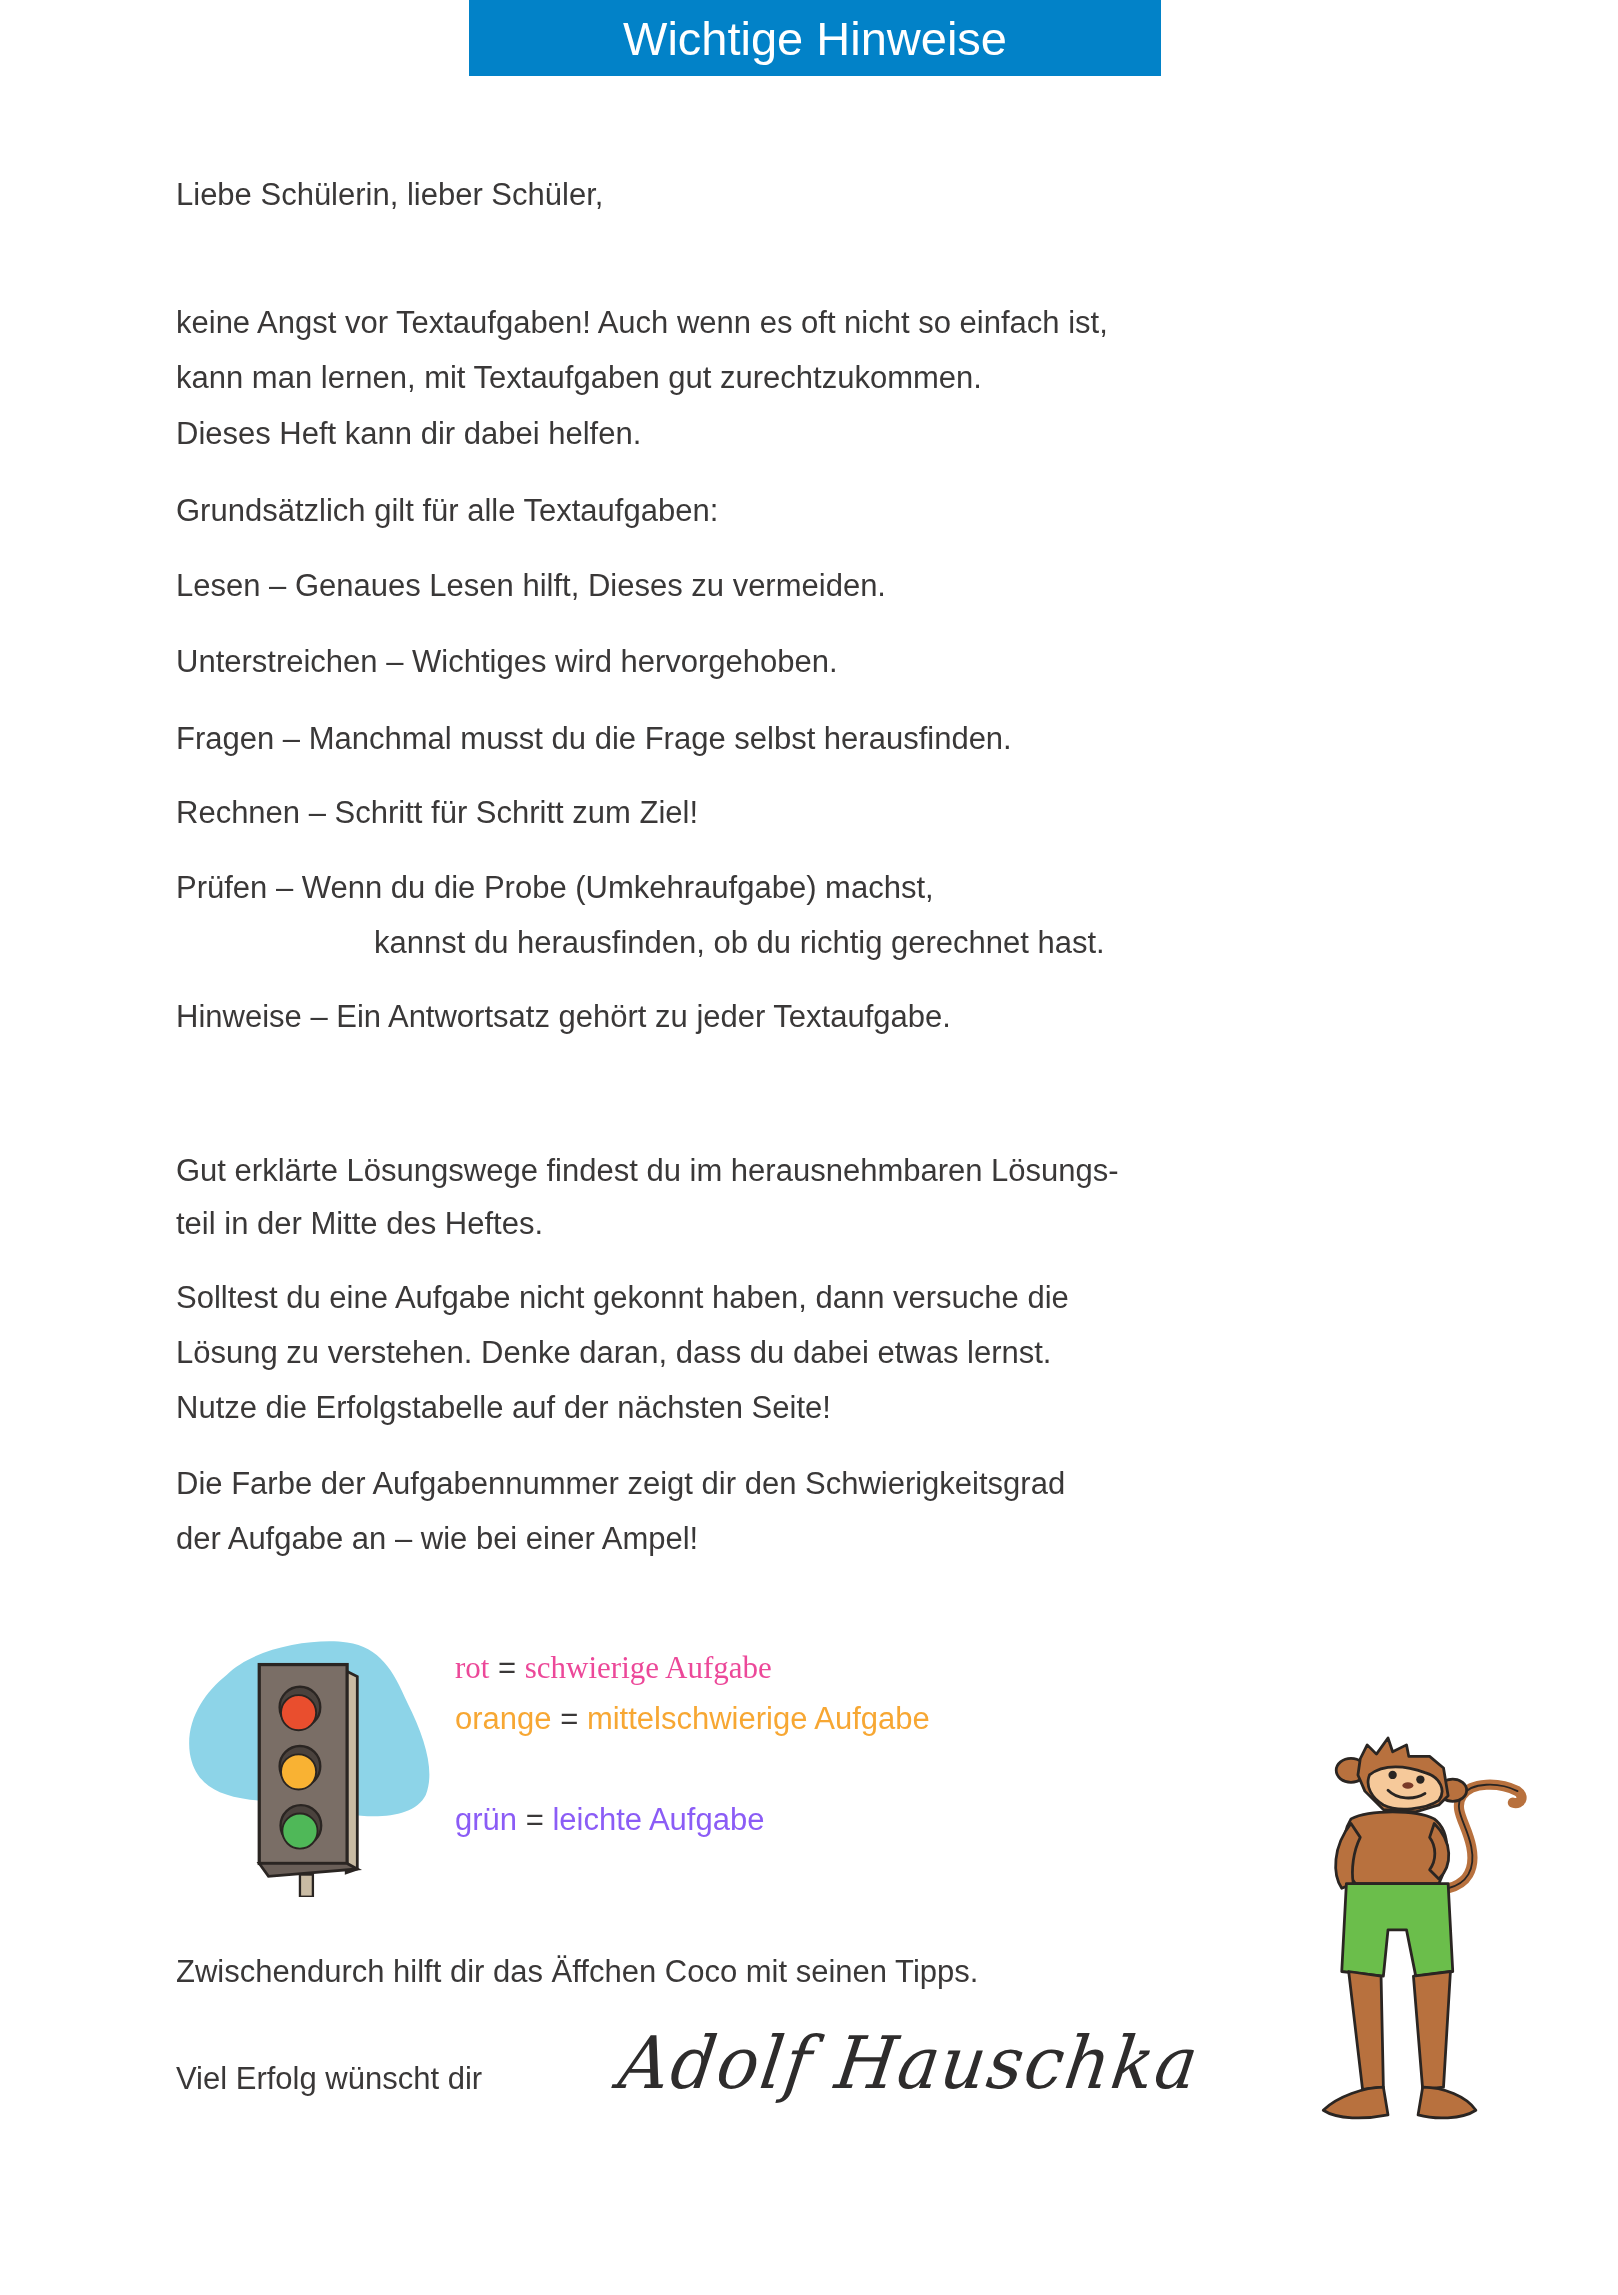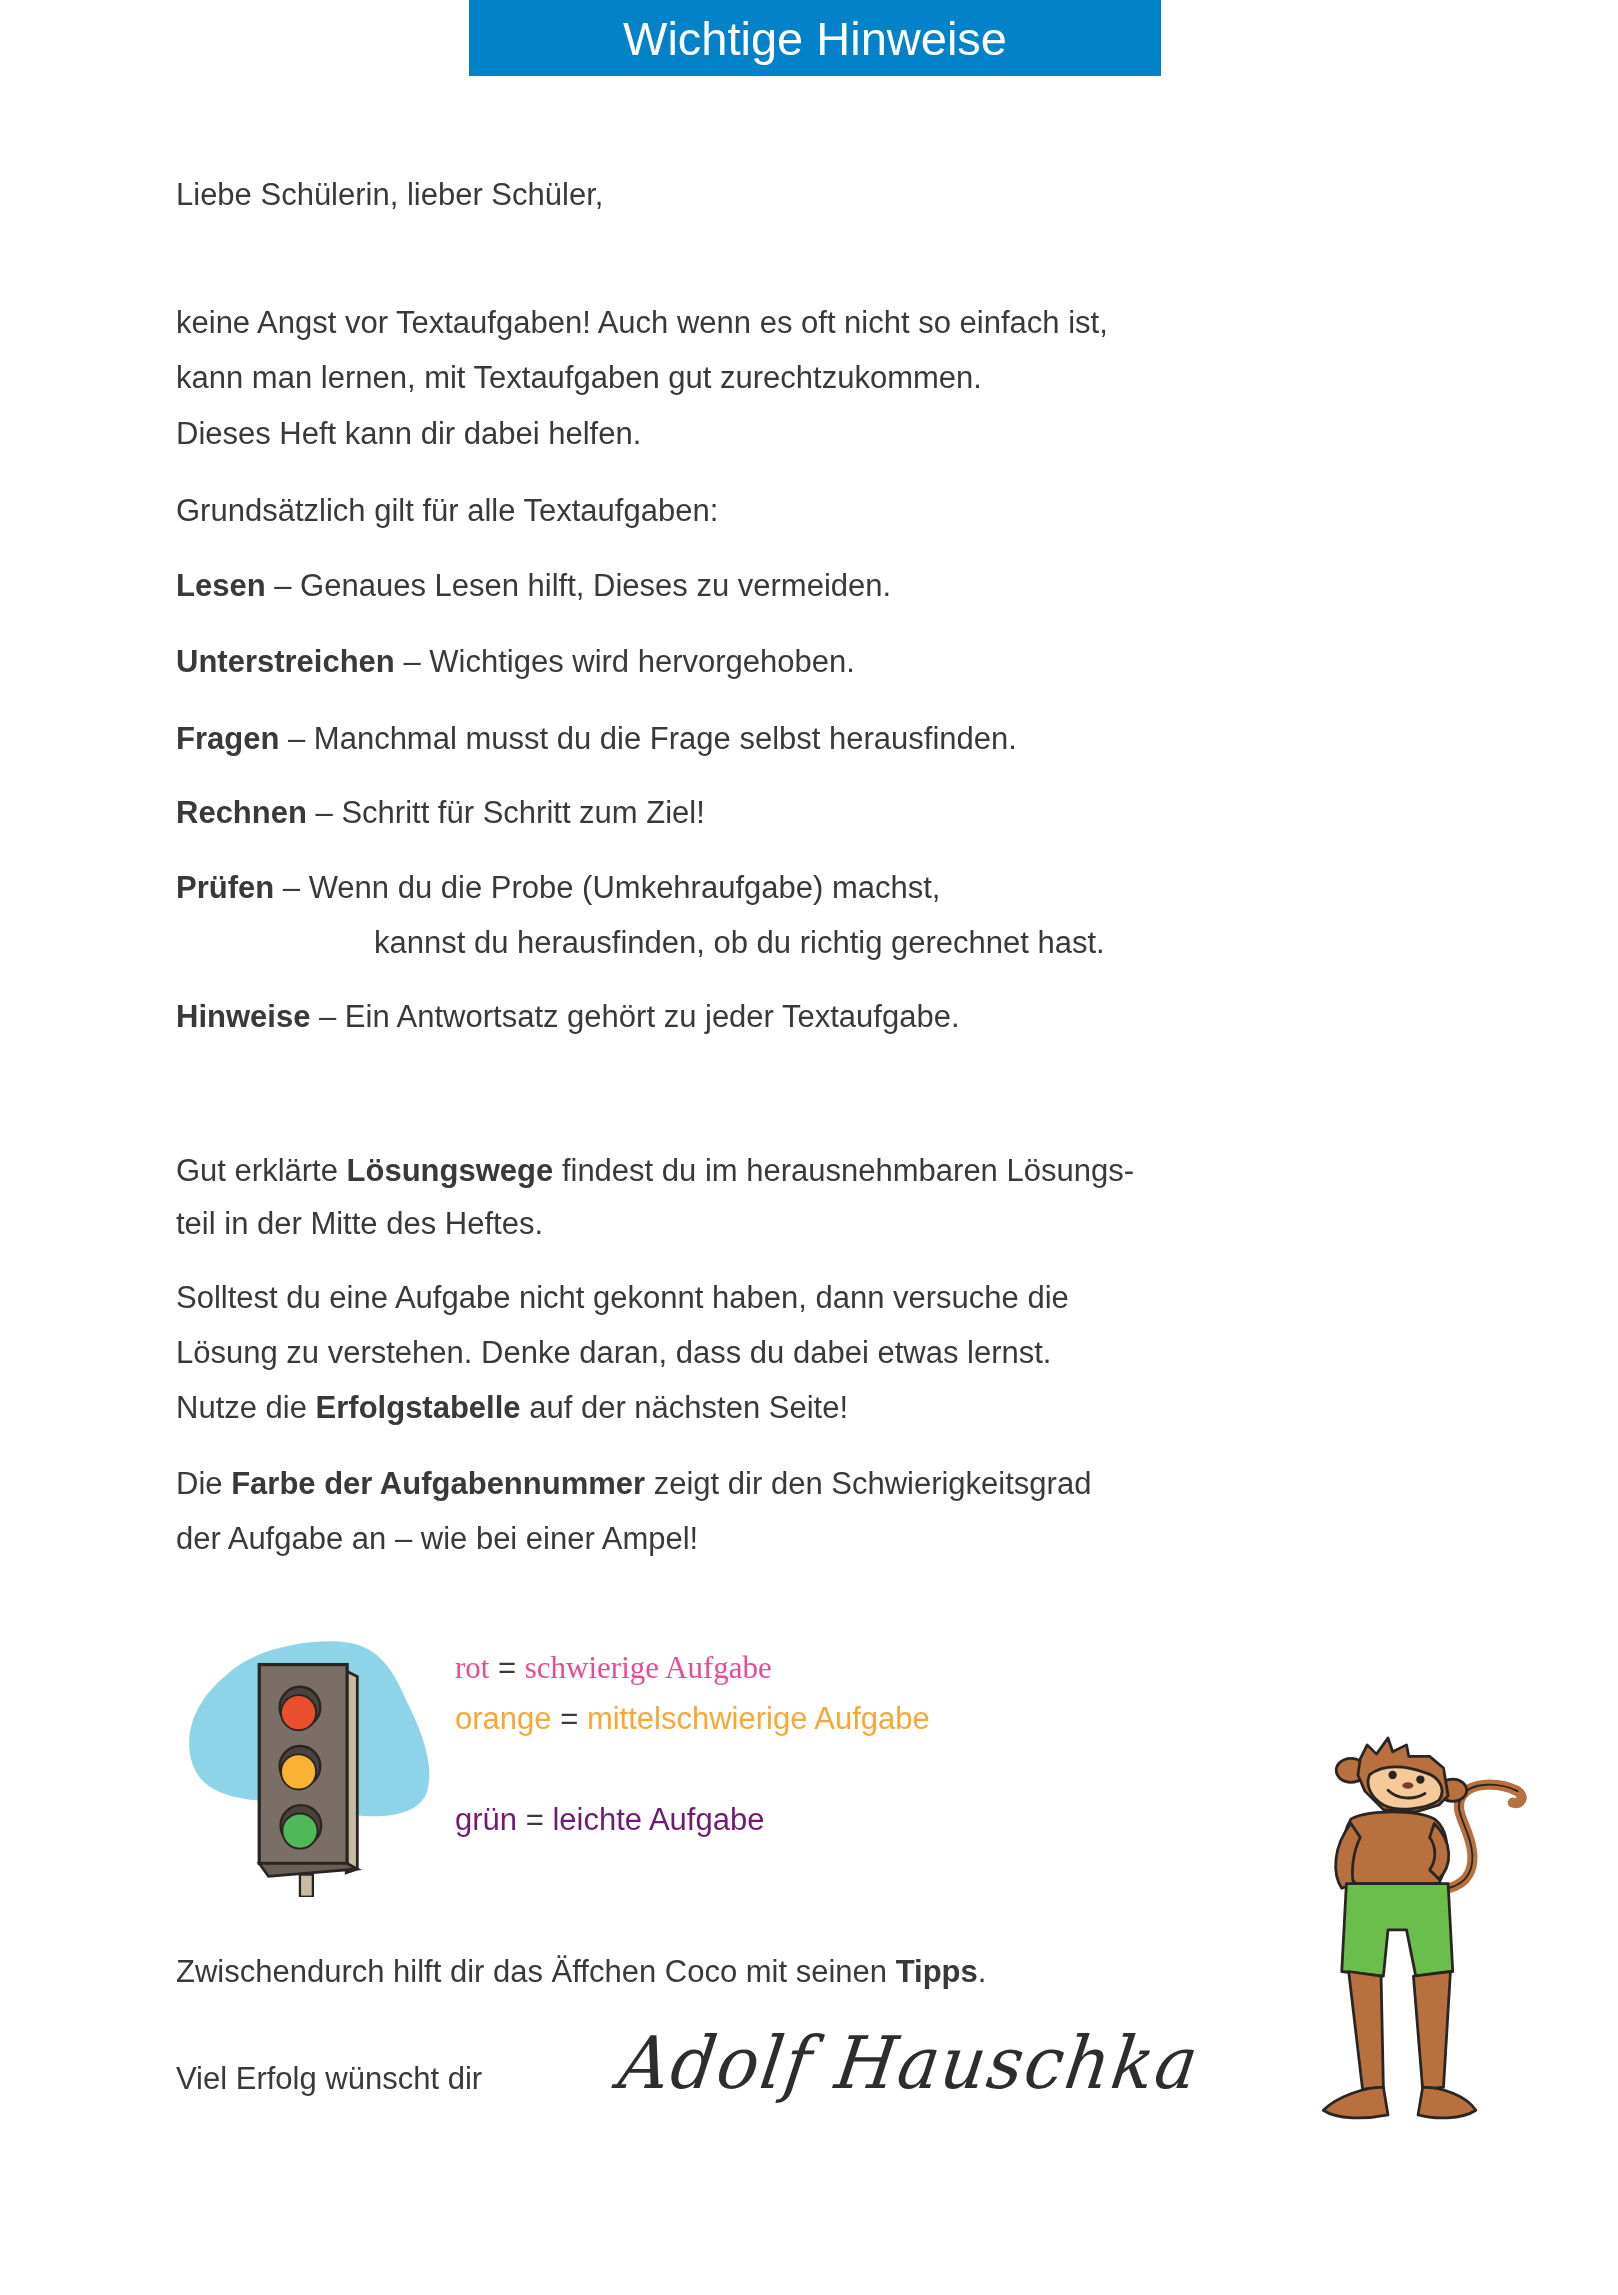--- a/index.html
+++ b/index.html
@@ -3,26 +3,26 @@
 <meta charset="utf-8">
 <style>
   html, body { margin: 0; padding: 0; background: #ffffff; }
   body { width: 1618px; height: 2295px; position: relative; overflow: hidden;
          font-family: "Liberation Sans", "DejaVu Sans", sans-serif; color: #3a3838; }
   .banner { position: absolute; left: 469px; top: 0; width: 692px; height: 76px;
             background: #0282C8; display: flex; align-items: center; justify-content: center; }
   .banner span { color: #ffffff; font-size: 47px; letter-spacing: 0px; }
   .line { position: absolute; left: 176px; font-size: 31px; line-height: 46px;
           white-space: nowrap; transform: translateY(-50%); }
-  .line b { font-weight: bold; }
+  .line b { font-weight: normal; }
   .indent { left: 346px; margin-left: 28px; }
   .legend { left: 455px; }
   .red { color: #ec4899; font-family: Liberation Serif, serif; }
   .orange { color: #F7A733; }
-  .green { color: #701a75; }
+  .green { color: #8b5cf6; }
   .eq { color: #3a3838; }
   .signature { position: absolute; left: 620px; top: 2022px; font-family: "DejaVu Serif", serif;
                font-style: italic; font-size: 69px; line-height: 83px; color: #2e2c2c;
                letter-spacing: 1.9px; transform: skewX(-8deg) scaleY(1.05); white-space: nowrap; }
   .illus { position: absolute; }
 </style>
 </head>
 <body>
 
 <div class="banner">

